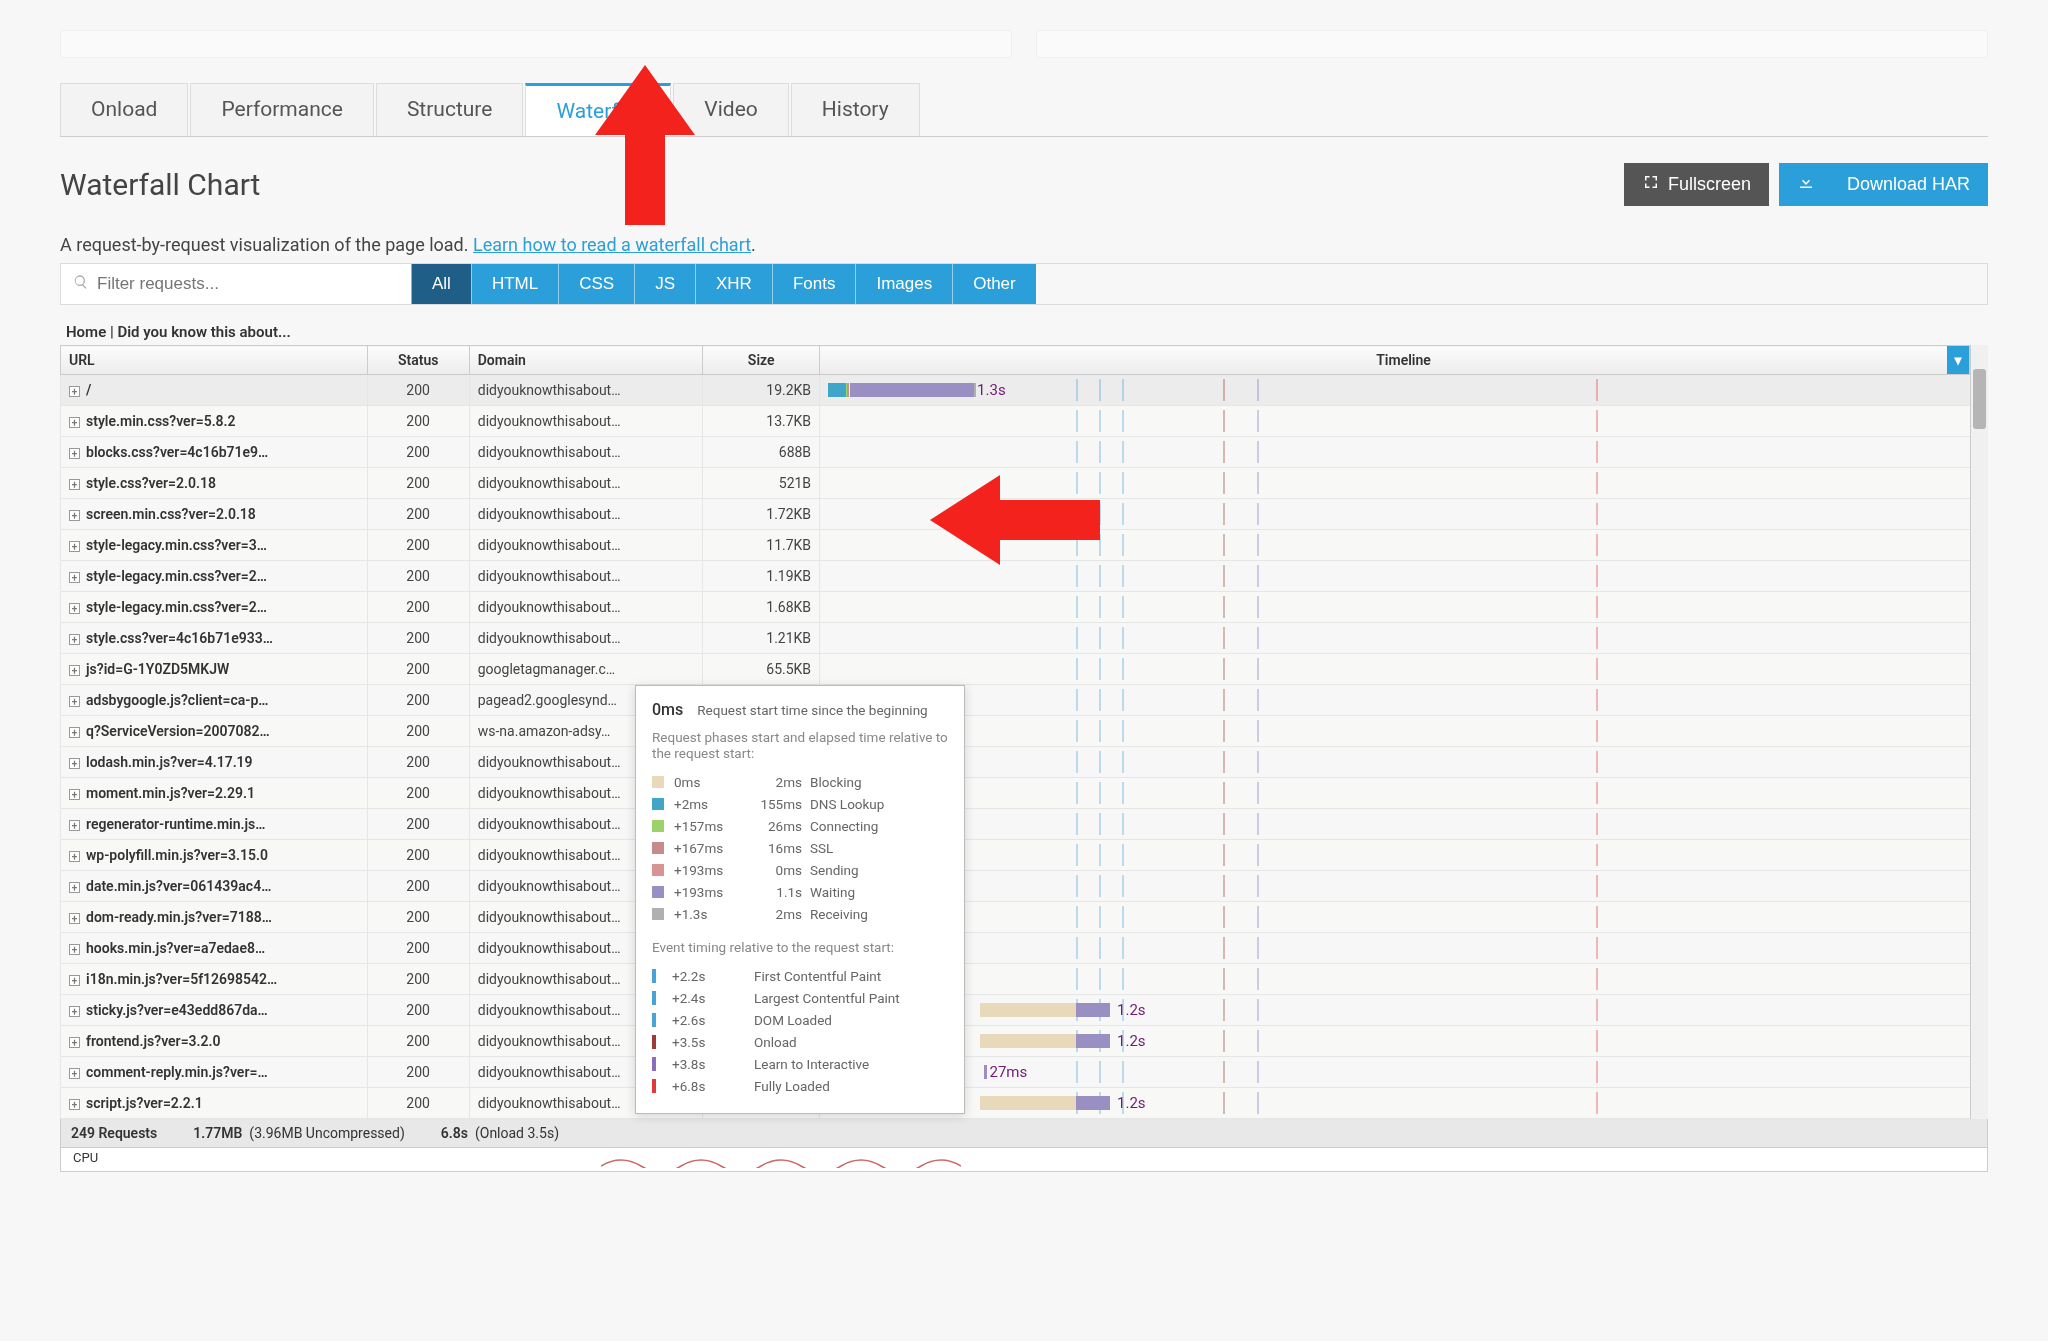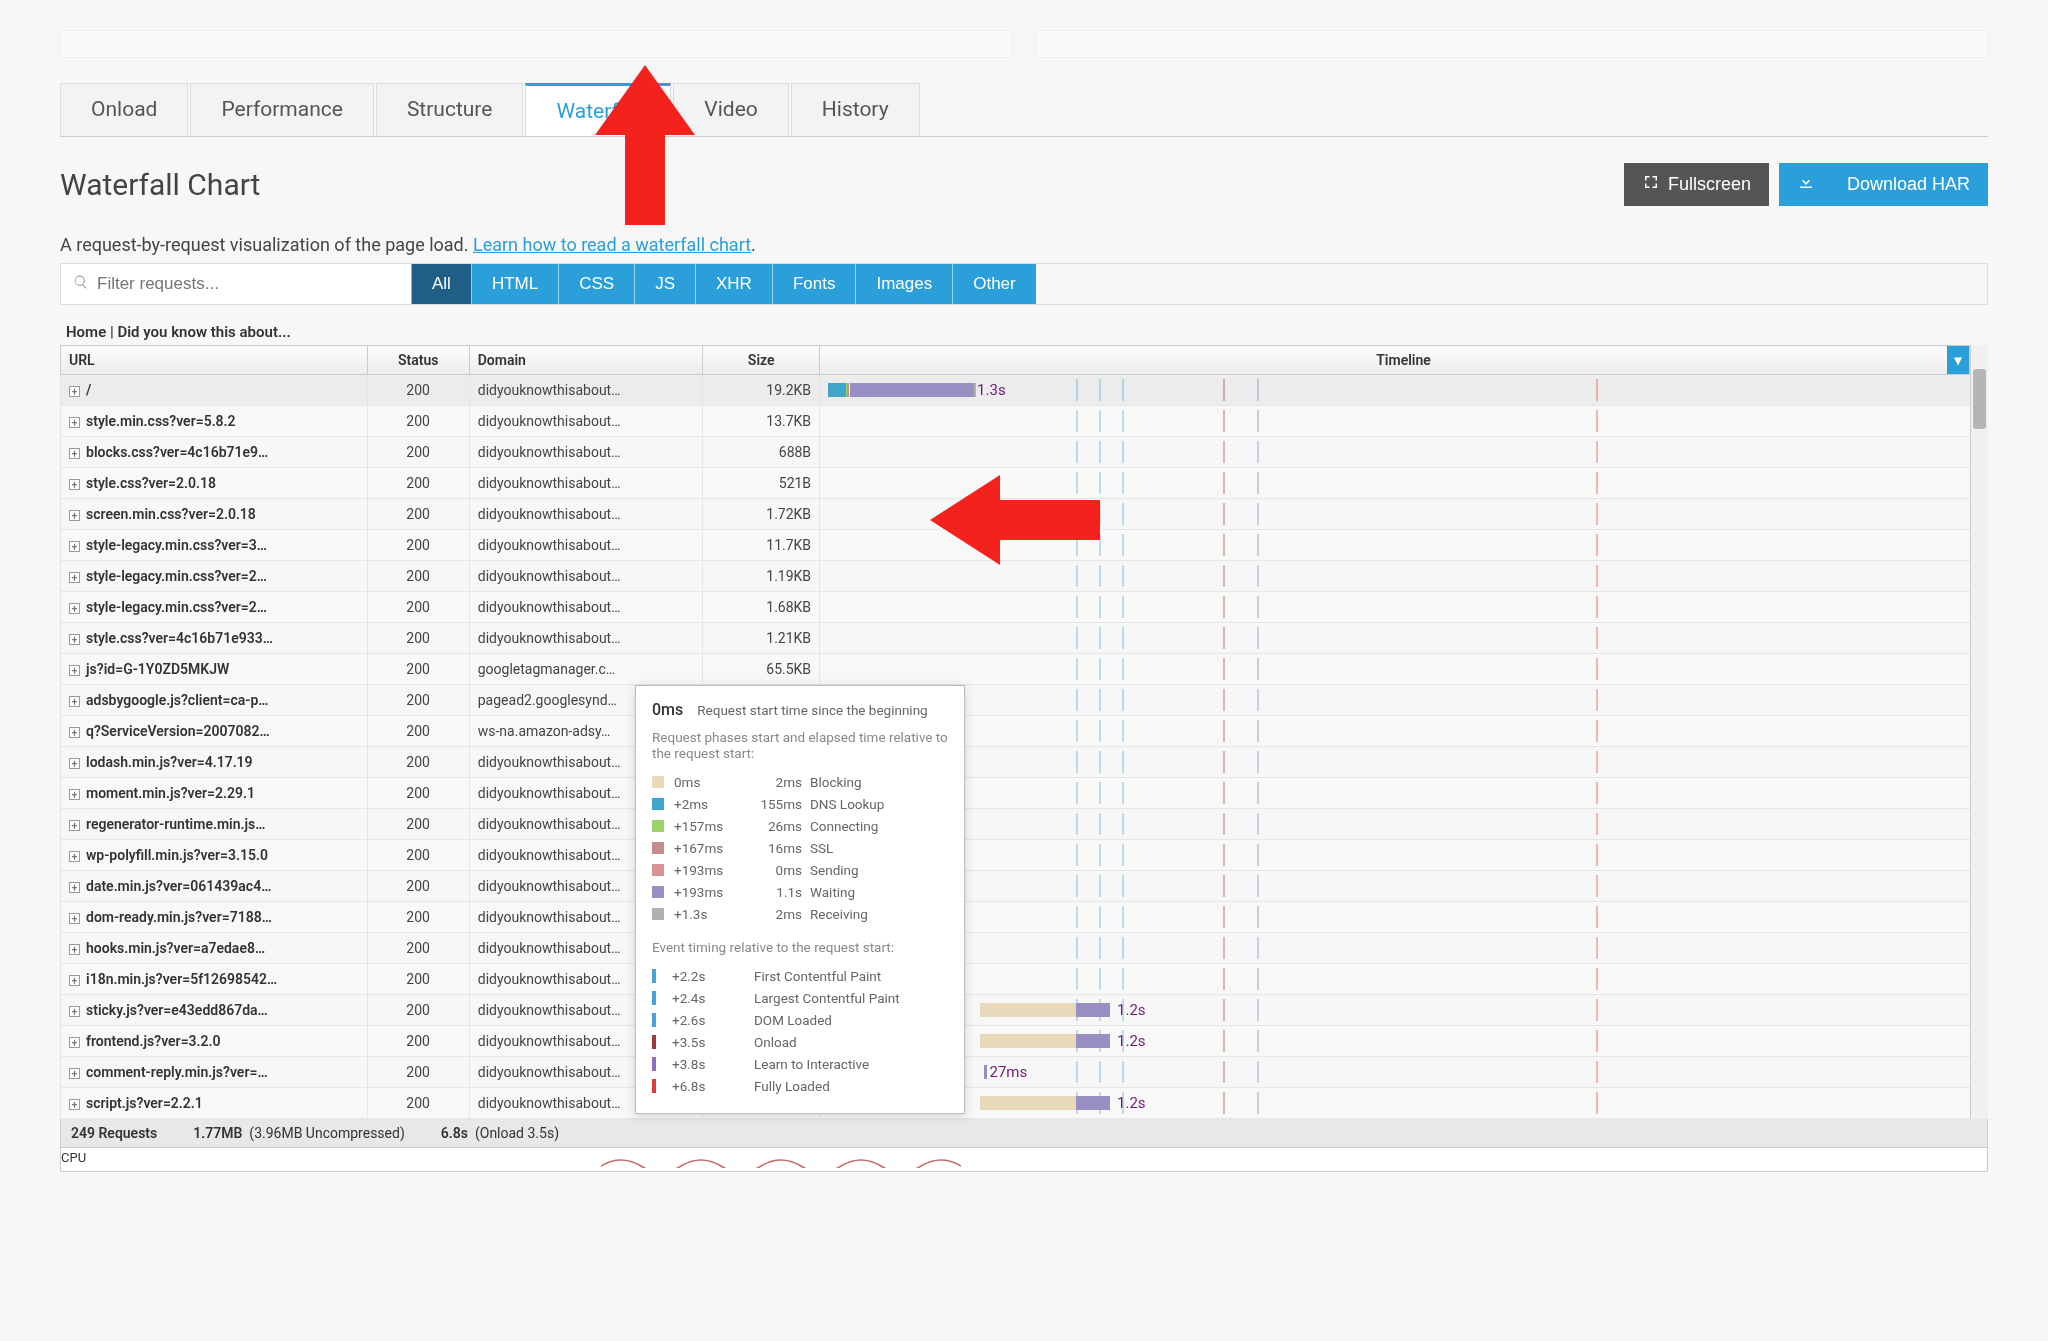--- a/index.html
+++ b/index.html
@@ -171,21 +171,21 @@
   
   .wf-foot {
     background:#e8e8e8;
     border:1px solid #ccc; border-top:none;
     padding:6px 10px;
     font-size:14px; font-weight:600;
     display:flex; gap:36px;
   }
   .cpu-strip {
     border:1px solid #ccc; border-top:none; background:#fff;
-    padding:2px 0; font-size:13px; position:relative; height:24px;
+    padding:2px 12px; font-size:13px; position:relative; height:24px;
   }
   .cpu-strip .squig {
     position:absolute; left:540px; top:4px; width:360px; height:16px;
   }
   .scrollbar-v {
     position:absolute; right:0; top:0; bottom:0; width:18px;
     background:#f0f0f0; border-left:1px solid #ccc;
   }
   .scrollbar-v .thumb {
     position:absolute; top:24px; left:2px; right:2px; height:60px;

